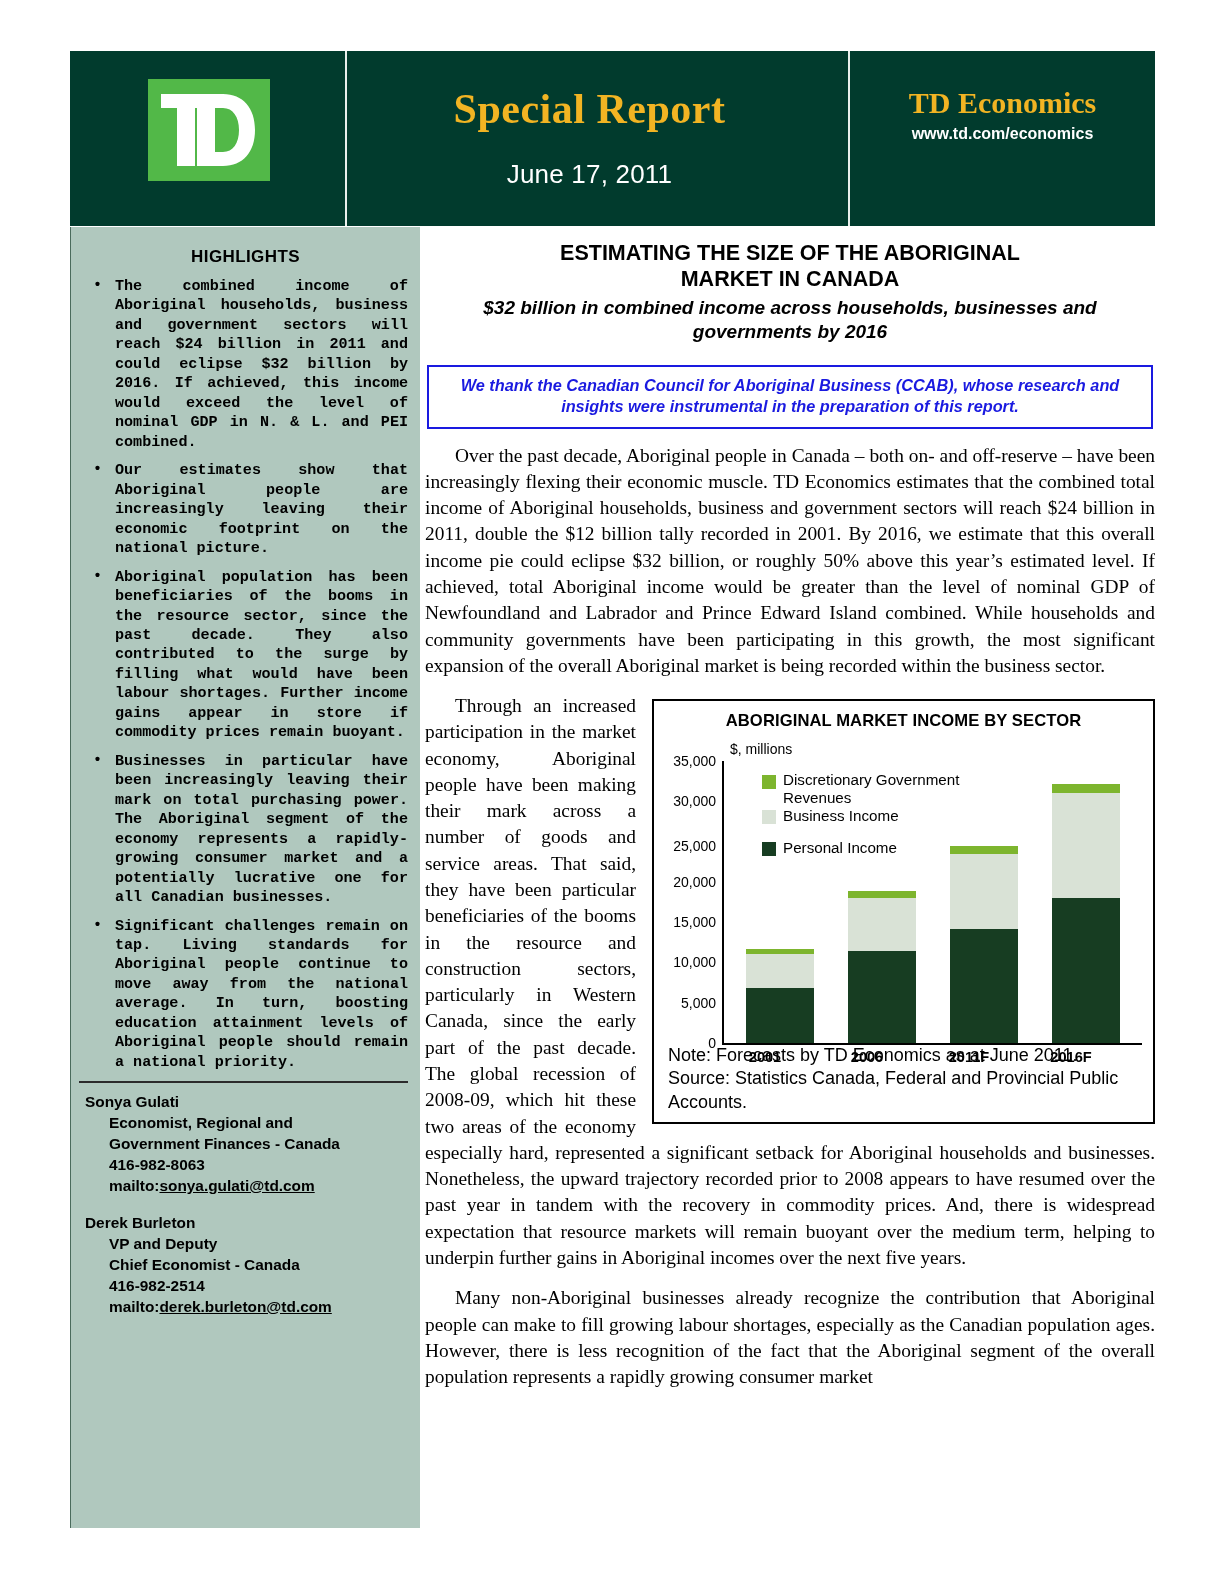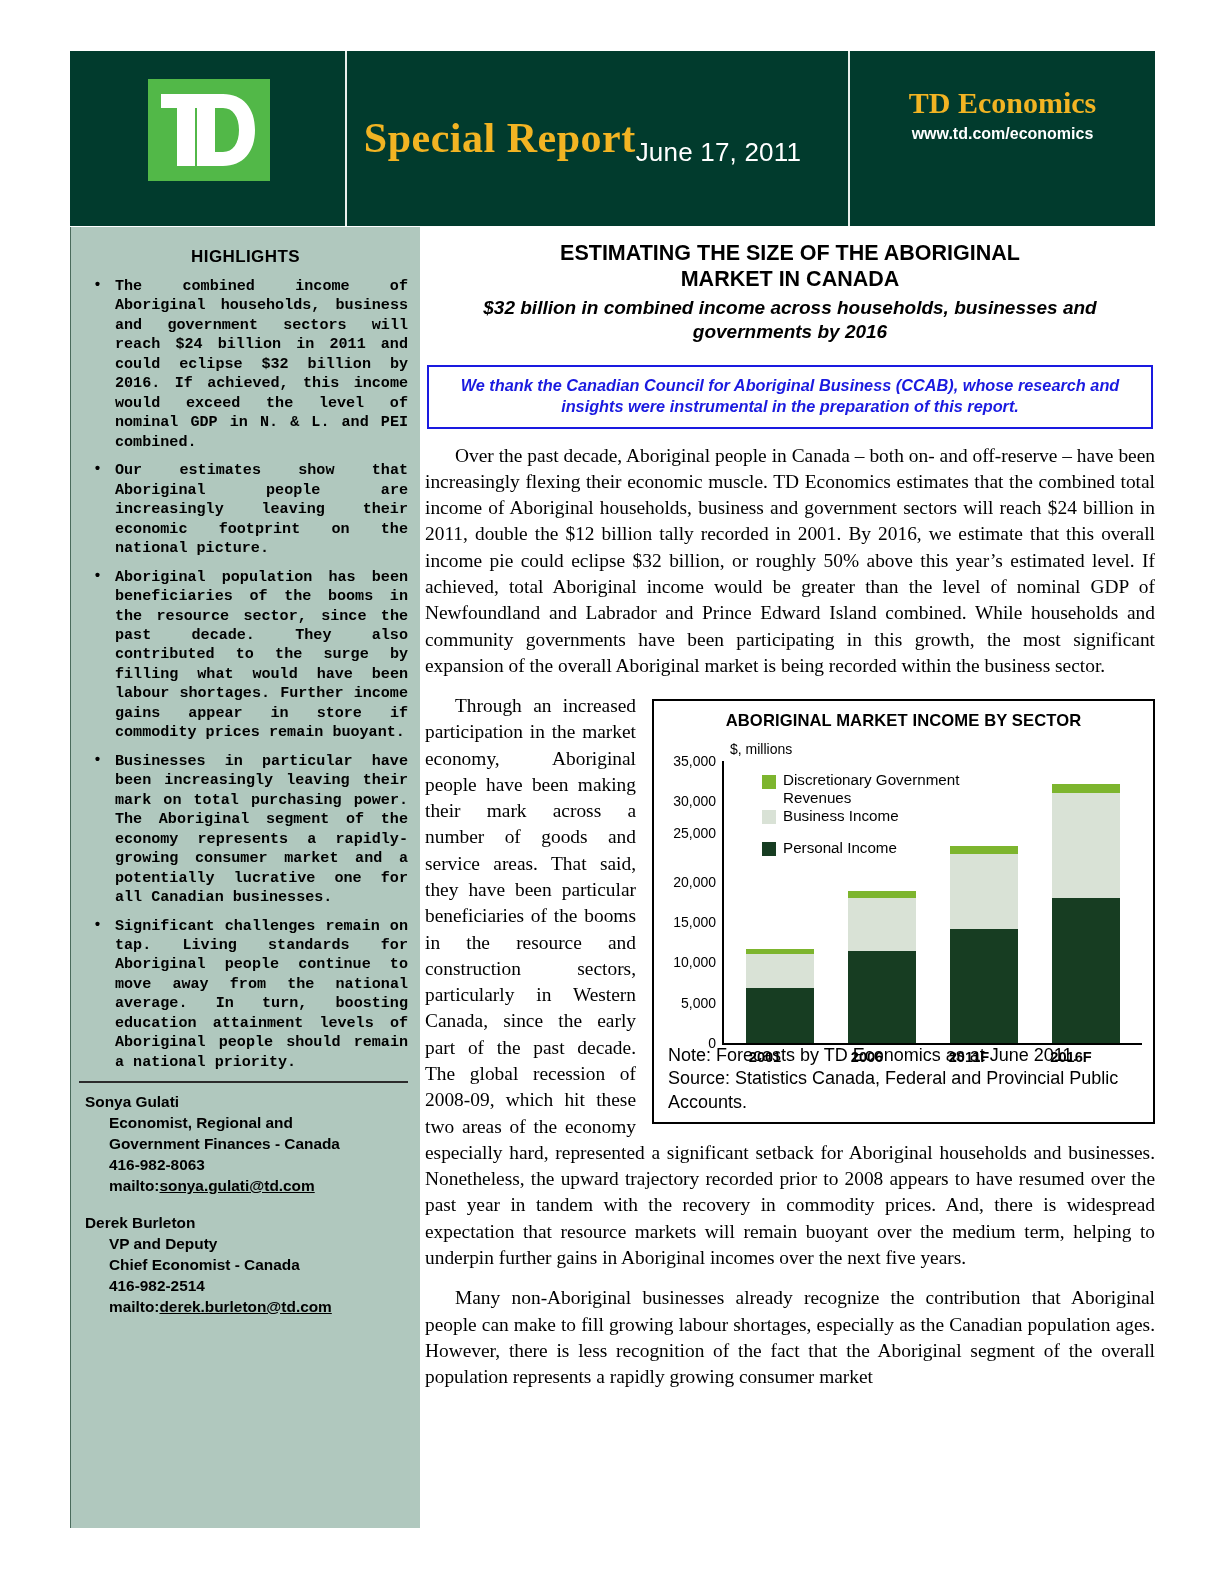--- a/index.html
+++ b/index.html
@@ -7,22 +7,22 @@
   .page{position:relative;width:1223px;height:1579px;background:#fff;}
 
   
   .header{position:absolute;left:70px;top:51px;width:1085px;height:175px;background:#013b2d;}
   .hdr-div{position:absolute;top:0;width:2px;height:175px;background:#e9f0ec;}
   .hdr-div.left{left:275px;}
   .hdr-div.right{left:778px;}
   .td-logo{position:absolute;left:78px;top:28px;width:122px;height:102px;background:#52b848;
            display:flex;align-items:center;justify-content:center;}
   .td-logo svg{display:block;}
-  .hdr-mid{position:absolute;left:262px;top:0;width:501px;height:175px;
-           display:flex;flex-direction:row;align-items:center;justify-content:center;}
+  .hdr-mid{position:absolute;left:269px;top:0;width:501px;height:175px;
+           display:flex;flex-direction:column;align-items:center;justify-content:center;}
   .special-report{font-family:"Liberation Serif",serif;font-weight:bold;font-size:42px;
                   color:#f2b423;letter-spacing:0.5px;margin:0 0 0 0;line-height:1.05;}
   .report-date{font-family:"Liberation Sans",sans-serif;font-size:26px;color:#ffffff;
                margin-top:28px;letter-spacing:0.2px;}
   .hdr-right{position:absolute;left:780px;top:0;width:305px;height:175px;
              display:flex;flex-direction:column;align-items:center;justify-content:flex-start;
              padding-top:36px;box-sizing:border-box;}
   .td-econ{font-family:Liberation Serif, serif;font-weight:bold;font-size:30px;
            color:#f2b423;line-height:1.05;}
   .td-url{font-family:"Liberation Sans",sans-serif;font-weight:bold;font-size:16px;
@@ -160,21 +160,21 @@
       <div class="chart-box">
         <div class="chart-title">ABORIGINAL MARKET INCOME BY SECTOR</div>
         <div class="chart-units">$, millions</div>
 
         <div class="axis-labels">
           <span style="top:282px">0</span>
           <span style="top:241.7px">5,000</span>
           <span style="top:201.4px">10,000</span>
           <span style="top:161.1px">15,000</span>
           <span style="top:120.9px">20,000</span>
-          <span style="top:72px">25,000</span>
+          <span style="top:85px">25,000</span>
           <span style="top:40.3px">30,000</span>
           <span style="top:0px">35,000</span>
         </div>
 
         <div class="yaxis-line"></div>
         <div class="xaxis-line"></div>
 
         <div class="bars">
 
           <div class="bar" style="left:22px">

